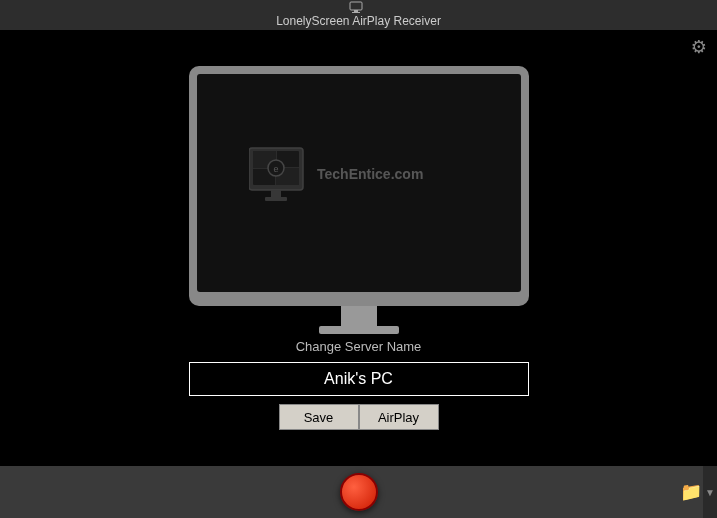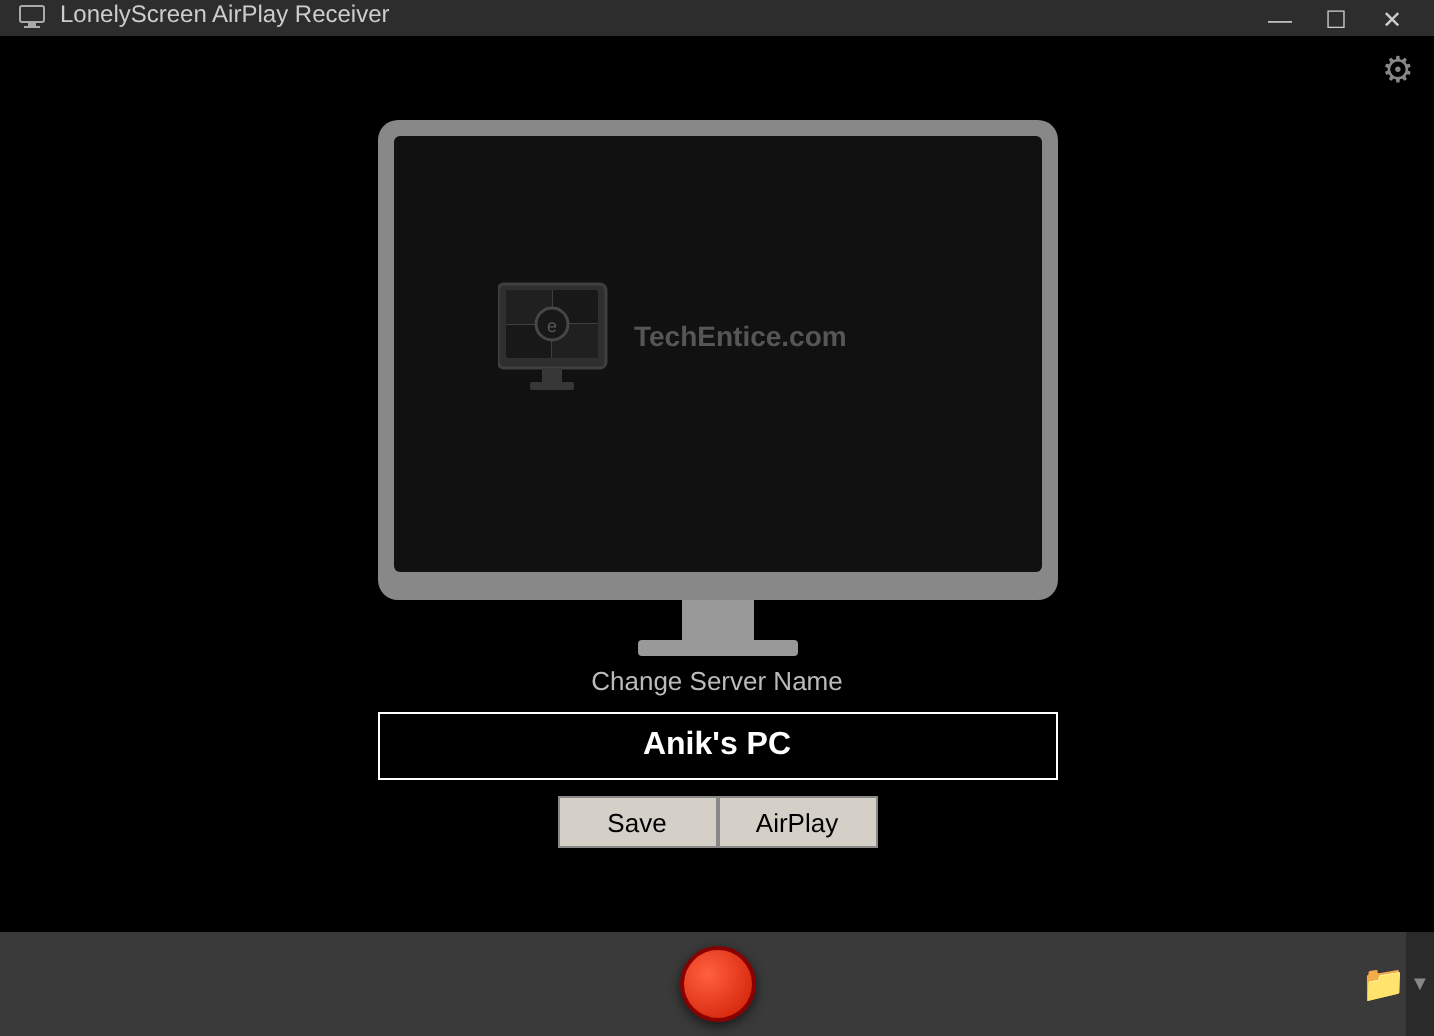--- a/index.html
+++ b/index.html
@@ -10,26 +10,27 @@
       background: #000;
       font-family: 'Segoe UI', Arial, sans-serif;
       overflow: hidden;
       display: flex;
       flex-direction: column;
     }
 
     
     #title-bar {
       background: #2d2d2d;
-      height: 18px;
-      display: flex;
-      align-items: flex-start;
+      height: 30px;
+      display: flex;
+      align-items: center;
       padding: 0 8px;
       flex-shrink: 0;
       user-select: none;
+      flex-direction: column;
     }
 
     #title-bar-icon {
       width: 16px;
       height: 16px;
       margin-right: 6px;
       display: flex;
       align-items: center;
       justify-content: center;
     }
@@ -149,21 +150,21 @@
 
     
     #server-name-input {
       width: 340px;
       height: 34px;
       background: #000;
       border: 1.5px solid #fff;
       color: #fff;
       font-size: 16px;
       text-align: center;
-      font-weight: 700;
+      font-weight: 400;
       outline: none;
       margin-bottom: 8px;
     }
 
     
     #buttons-row {
       display: flex;
     }
 
     .action-btn {

